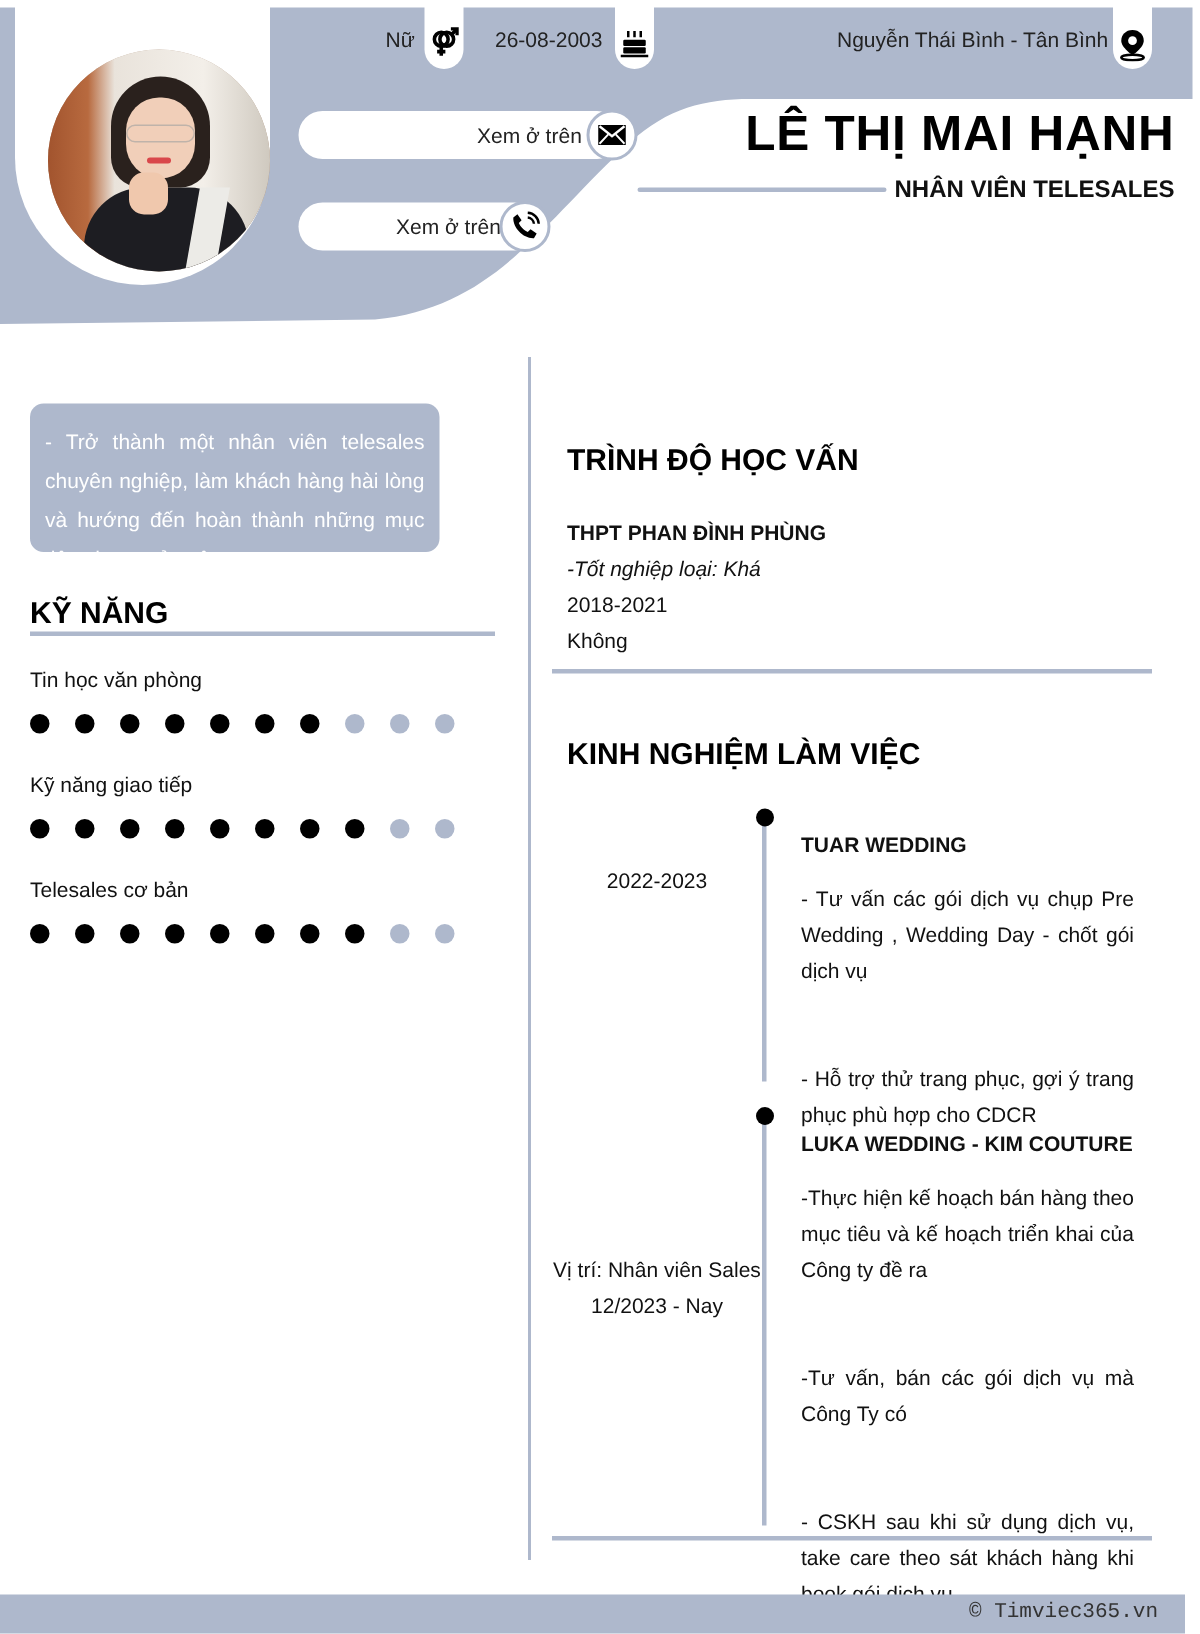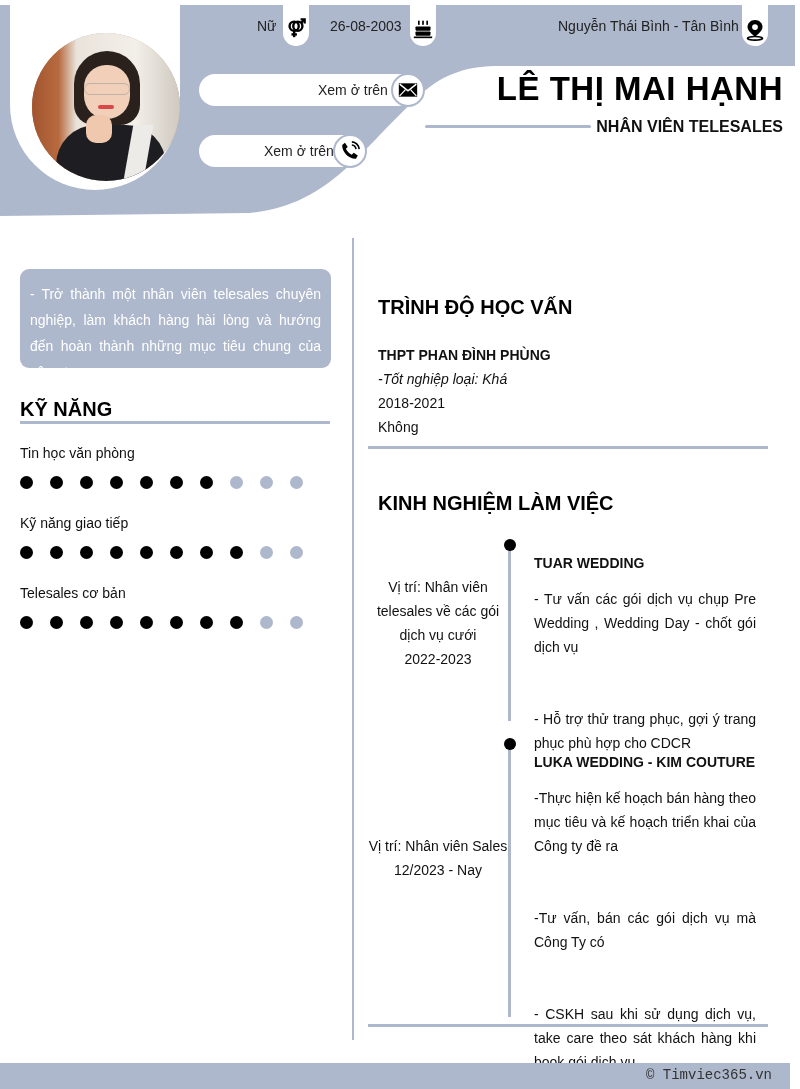--- a/index.html
+++ b/index.html
@@ -40,21 +40,21 @@
       display: flex; align-items: center; justify-content: center;
     }
 
     .name { position: absolute; right: 17px; top: 70px; font-size: 33px; font-weight: 700; letter-spacing: 0.5px; color: #000; white-space: nowrap; }
     .job-title { position: absolute; right: 17px; top: 118px; font-size: 16px; font-weight: 700; color: #111; white-space: nowrap; }
     .title-line { position: absolute; left: 425px; top: 125px; width: 166px; height: 3px; background: #aeb8cc; border-radius: 2px; }
 
     
     .vdivider { position: absolute; left: 352px; top: 238px; width: 2px; height: 802px; background: #aeb8cc; }
     .objective {
-      position: absolute; left: 20px; top: 269px; width: 311px; height: 99px;
+      position: absolute; left: 20px; top: 269px; width: 273px; height: 99px;
       background: #aeb8cc; border-radius: 9px; padding: 12px 10px 0 10px;
       color: #ffffff; font-size: 14px; line-height: 26px; text-align: justify;
     }
     .section-h { position: absolute; font-size: 20px; font-weight: 700; color: #000; white-space: nowrap; }
     .hr { position: absolute; height: 3px; background: #aeb8cc; }
     .skill-name { position: absolute; left: 20px; font-size: 14px; color: #111; white-space: nowrap; }
     .dots { position: absolute; left: 20px; display: flex; }
     .dot { width: 13px; height: 13px; border-radius: 50%; margin-right: 17px; background: #000; }
     .dot.off { background: #aeb8cc; }
 
@@ -207,21 +207,20 @@
 <div class="section-h" style="left:378px; top:296px;">TRÌNH ĐỘ HỌC VẤN</div>
 <div class="edu-line edu-school" style="top:347px;">THPT PHAN ĐÌNH PHÙNG</div>
 <div class="edu-line" style="top:371px;font-style:italic;">-Tốt nghiệp loại: Khá</div>
 <div class="edu-line" style="top:395px;">2018-2021</div>
 <div class="edu-line" style="top:419px;">Không</div>
 <div class="hr" style="left:368px; top:446px; width:400px;"></div>
 
 <div class="section-h" style="left:378px; top:492px;">KINH NGHIỆM LÀM VIỆC</div>
 
 <div class="exp-left" style="top:575px;">
-  <div>Vị trí: Nhân viên telesales về các gói dịch vụ cưới</div>
   <div>2022-2023</div>
 </div>
 <div class="timeline" style="top:544px; height:177px;"></div>
 <div class="tl-dot" style="left:504px; top:539px;"></div>
 <div class="exp-right" style="top:539px;">
   <p class="exp-company">TUAR WEDDING</p>
   <p>- Tư vấn các gói dịch vụ chụp Pre Wedding , Wedding Day - chốt gói dịch vụ</p>
   <div class="gap"></div>
   <p>- Hỗ trợ thử trang phục, gợi ý trang phục phù hợp cho CDCR</p>
 </div>

